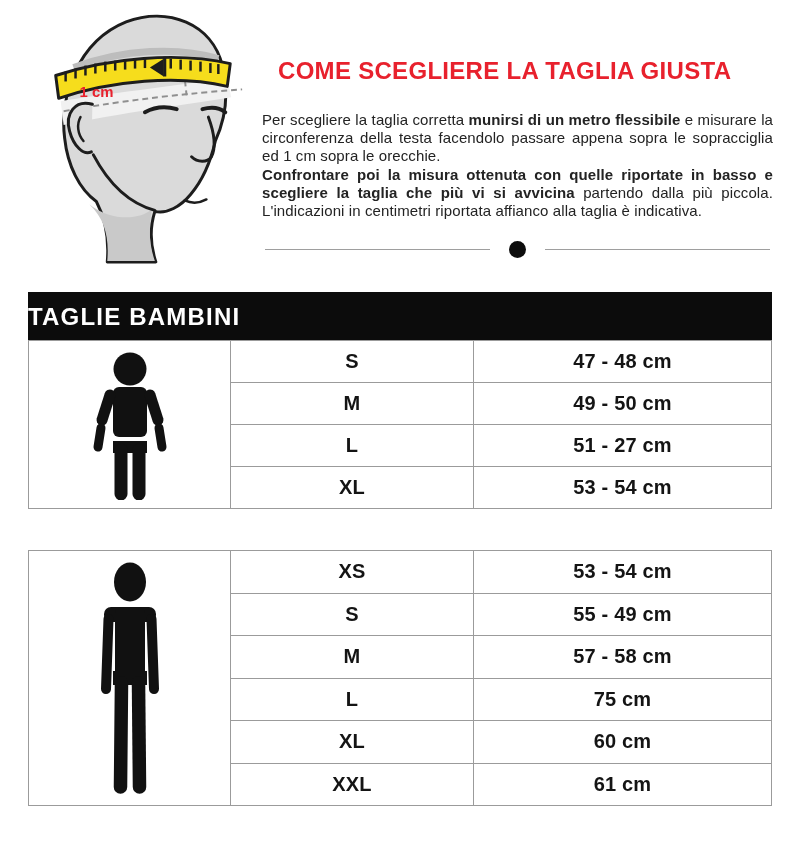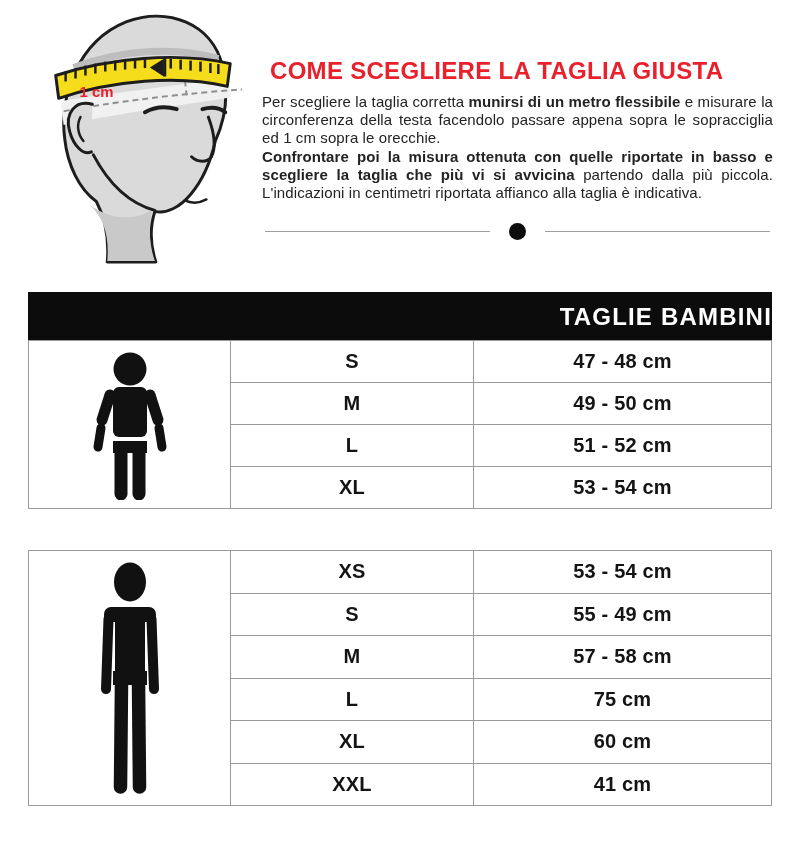--- a/index.html
+++ b/index.html
@@ -16,30 +16,30 @@
   .top {
     display: flex;
     box-sizing: border-box;
     height: 292px;
     padding: 6px 27px 0 20px;
   }
   .figure { width: 238px; height: 258px; flex: none; }
   .figure svg { display: block; }
   .intro { flex: 1; margin-left: 4px; display: flex; flex-direction: column; }
   .title {
-    margin: 53px 0 0 8px;
+    margin: 53px 0 0 16px;
     font-size: 24px;
     line-height: 1;
     font-weight: bold;
     letter-spacing: 0.3px;
     color: #e8212d;
     white-space: nowrap;
   }
   .desc {
-    margin-top: 10px;
+    margin-top: 28px;
     font-size: 15px;
     line-height: 18.2px;
     letter-spacing: 0.1px;
     color: #232323;
     text-align: justify;
   }
   .desc p { margin: 0; }
   .divider {
     display: flex;
     align-items: center;
@@ -50,21 +50,21 @@
 
   
   .size-table { margin: 0 28px; }
   .size-table + .size-table { margin-top: 41px; }
   .tbl-header {
     background: #0c0c0c;
     color: #ffffff;
     font-weight: bold;
     font-size: 24px;
     letter-spacing: 1.2px;
-    text-align: right;
+    text-align: left;
     height: 48px;
     line-height: 49px;
   }
   table.sizes {
     width: 100%;
     border-collapse: collapse;
     table-layout: fixed;
   }
   table.sizes td {
     border: 1px solid #9b9b9b;
@@ -179,21 +179,21 @@
   </td>
             <td>S</td>
             <td>47 - 48 cm</td>
           </tr>
           <tr>
             <td>M</td>
             <td>49 - 50 cm</td>
           </tr>
           <tr>
             <td>L</td>
-            <td>51 - 52 cm</td>
+            <td>51 - 27 cm</td>
           </tr>
           <tr>
             <td>XL</td>
             <td>53 - 54 cm</td>
           </tr>
         </tbody>
     </table>
   </section>
 
   <section class="size-table">
@@ -235,19 +235,19 @@
           <tr>
             <td>L</td>
             <td>75 cm</td>
           </tr>
           <tr>
             <td>XL</td>
             <td>60 cm</td>
           </tr>
           <tr>
             <td>XXL</td>
-            <td>41 cm</td>
+            <td>61 cm</td>
           </tr>
         </tbody>
     </table>
   </section>
 
 </div>
 
 </body></html>

